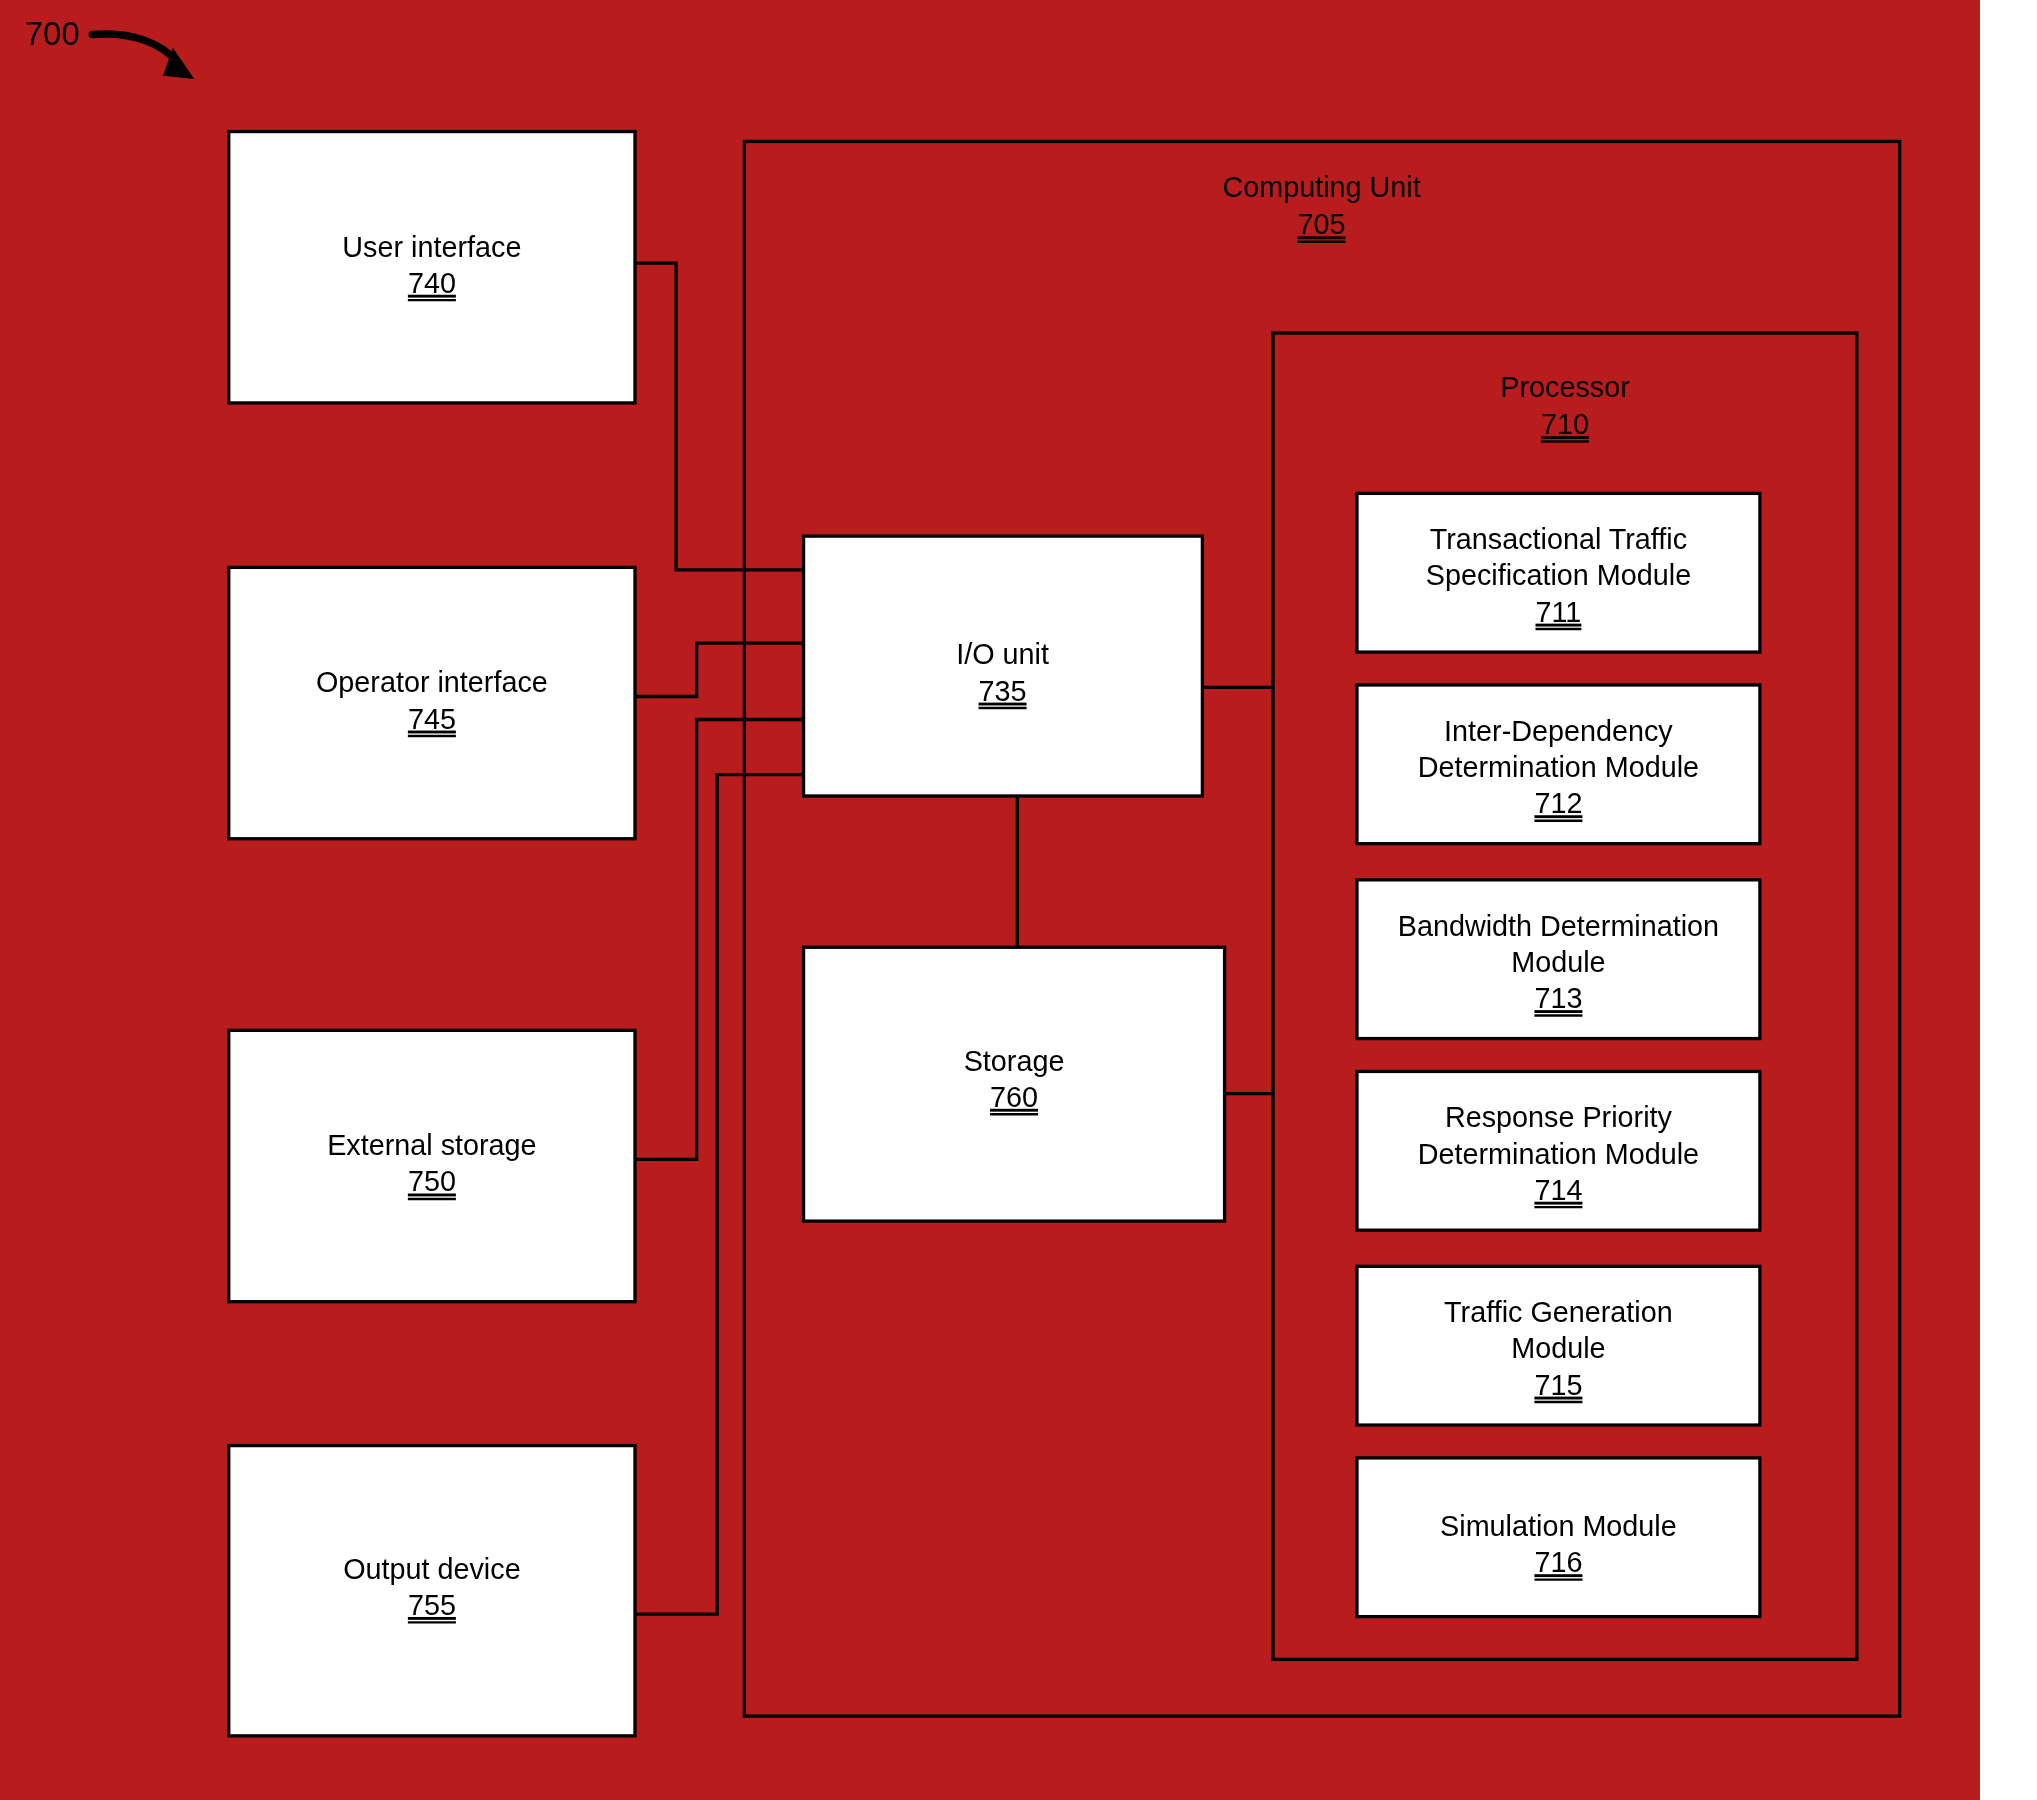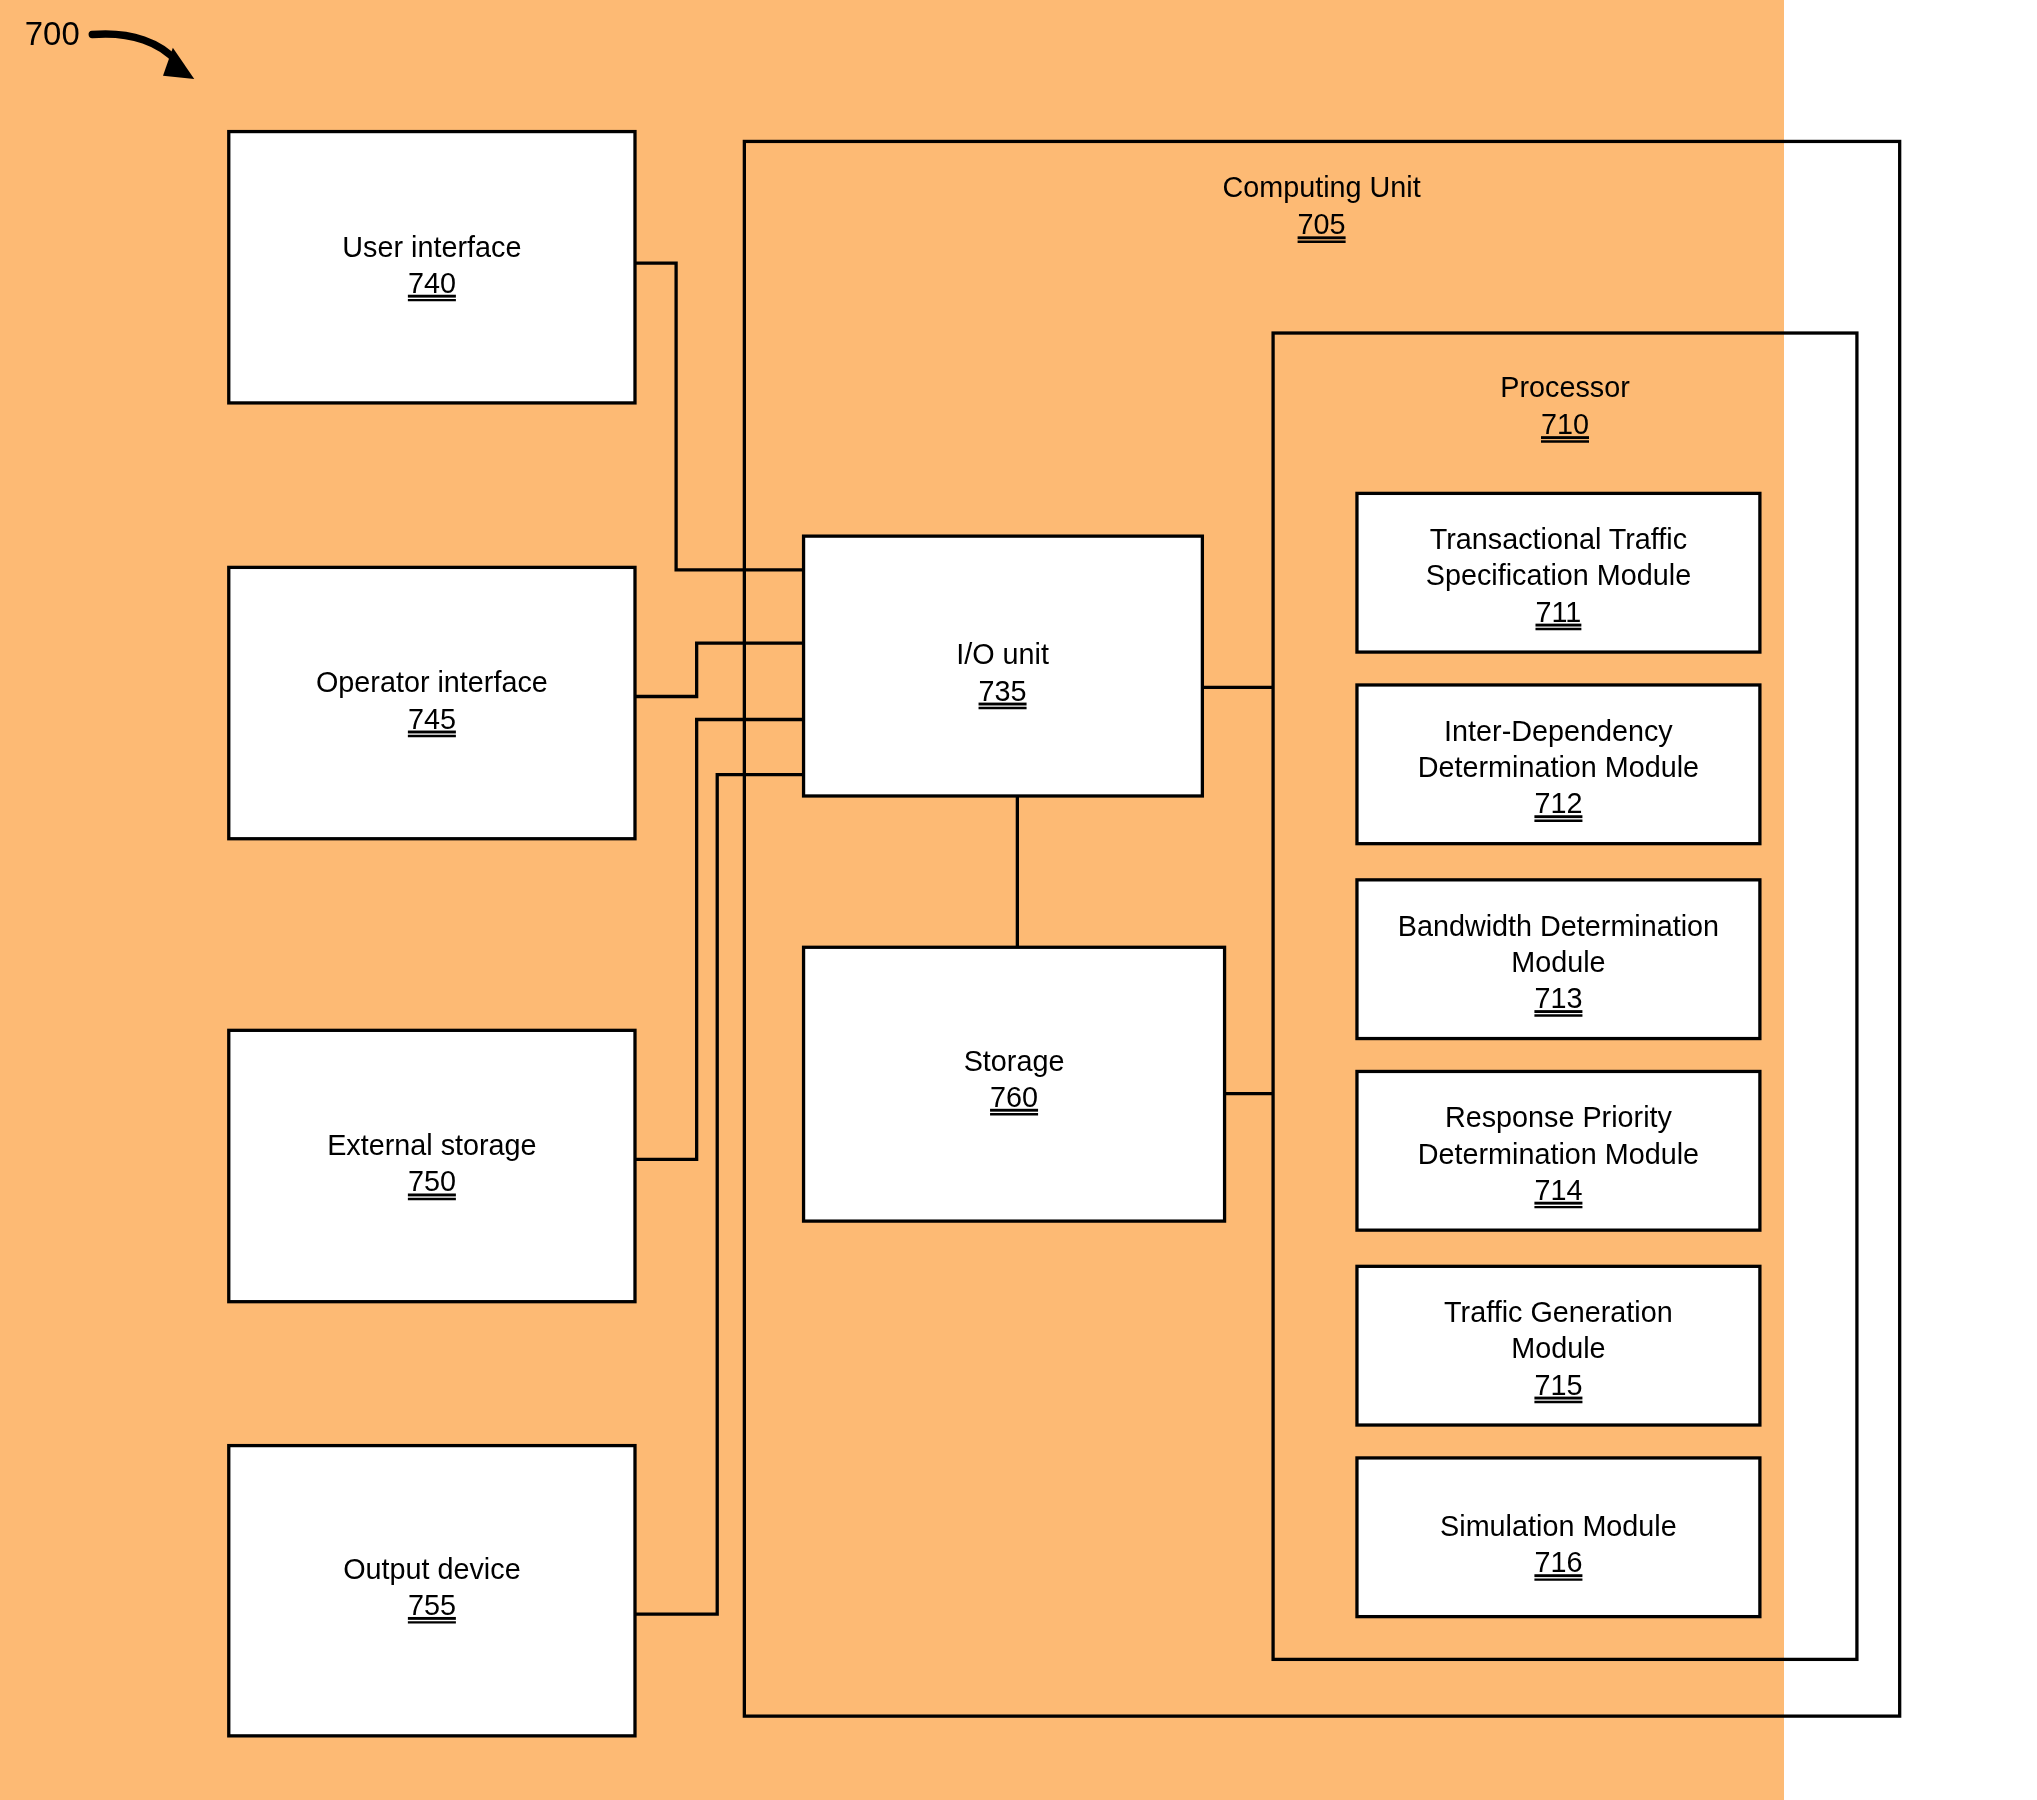--- a/index.html
+++ b/index.html
@@ -8,23 +8,23 @@
     background: #ffffff;
   }
   body {
     width: 2038px;
     height: 1800px;
     font-family: "Liberation Sans", sans-serif;
     overflow: hidden;
   }
   #figure-root {
     position: relative;
-    width: 1784px;
+    width: 1980px;
     height: 1800px;
-    background: #fdba74;
+    background: #b91c1c;
   }
   #figure-svg {
     position: absolute;
     top: 0;
     left: 0;
     width: 2038px;
     height: 1800px;
   }
   .box-rect {
     fill: #ffffff;

